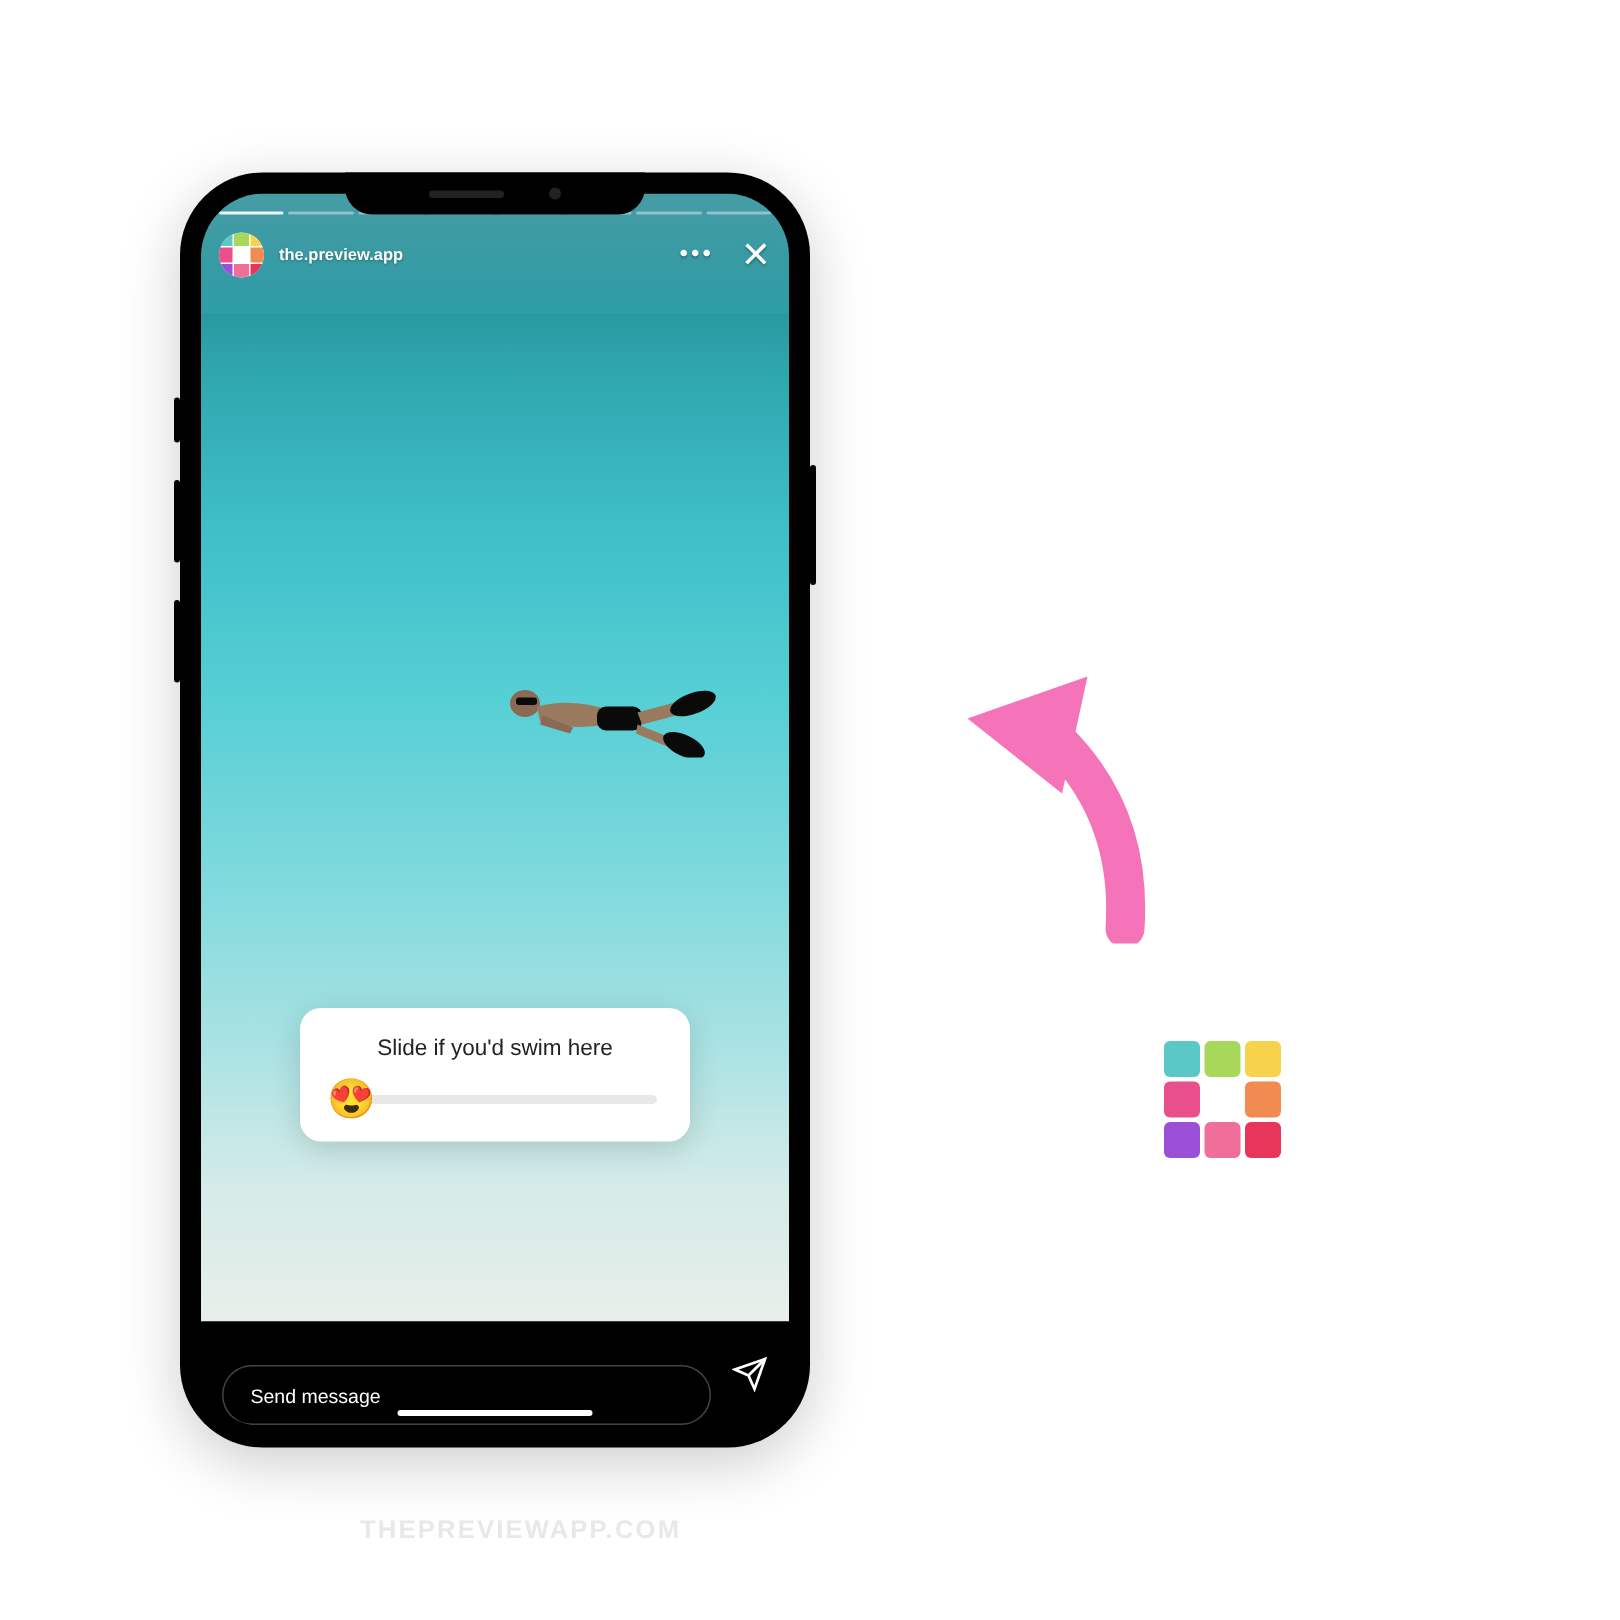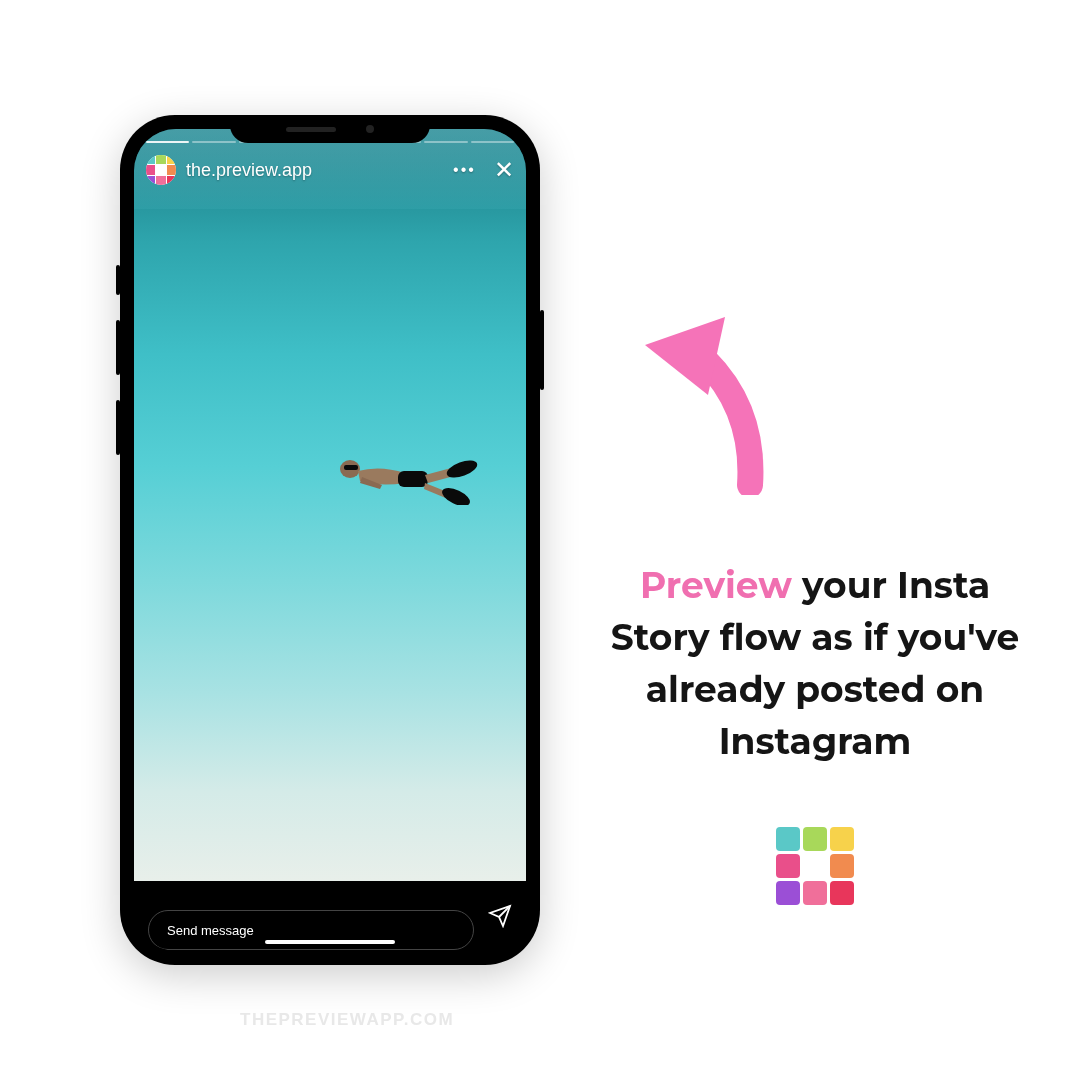--- a/index.html
+++ b/index.html
@@ -154,22 +154,22 @@
     .ac2 { background: #a8d85a; }
     .ac3 { background: #f7d24b; }
     .ac4 { background: #e94f8a; }
     .ac5 { background: #ffffff; }
     .ac6 { background: #f18b4f; }
     .ac7 { background: #9b4fd6; }
     .ac8 { background: #f06f9a; }
     .ac9 { background: #e8365b; }
     .username {
       color: #fff;
-      font-size: 18px;
-      font-weight: 400;
+      font-size: 11px;
+      font-weight: 700;
       text-shadow: 0 1px 2px rgba(0,0,0,0.3);
     }
     .header-actions {
       margin-left: auto;
       display: flex;
       align-items: center;
       gap: 18px;
     }
     .more-icon {
       color: #fff;
@@ -369,20 +369,27 @@
                   <div class="avatar-cell ac9"></div>
               </div>
               <div class="username">the.preview.app</div>
               <div class="header-actions">
                 <div class="more-icon">•••</div>
                 <div class="close-icon">✕</div>
               </div>
             </div>
           </div>
 
+          <div class="slider-sticker">
+            <div class="slider-text">Slide if you'd swim here</div>
+            <div class="slider-track-wrap">
+              <div class="slider-track"></div>
+              <div class="slider-emoji">😍</div>
+            </div>
+          </div>
         </div>
 
         <div class="bottom-bar">
           <div class="message-input">
             <span>Send message</span>
           </div>
           <svg class="send-icon" viewBox="0 0 24 24" fill="none" stroke="#fff" stroke-width="1.8">
             <path d="M22 2 L11 13"></path>
             <path d="M22 2 L15 22 L11 13 L2 9 Z"></path>
           </svg>
@@ -394,24 +401,20 @@
   </div>
 
   <div class="right-section">
     <div class="arrow-wrap">
       <svg class="arrow-svg" viewBox="0 0 180 200">
         <path d="M 130 190 Q 135 115 85 65" stroke="#f573b8" stroke-width="26" fill="none" stroke-linecap="round"></path>
         <path d="M 25 50 L 105 22 L 88 100 Z" fill="#f573b8"></path>
       </svg>
     </div>
 
-    <div class="caption">
-      <span class="pink">Preview</span>
-      <span>your Insta Story flow as if you've already posted on Instagram</span>
-    </div>
 
     <div class="logo-wrap">
       <div class="logo-grid">
         <div class="logo-cell ac1"></div>
           <div class="logo-cell ac2"></div>
           <div class="logo-cell ac3"></div>
         <div class="logo-cell ac4"></div>
           <div class="logo-cell ac5"></div>
           <div class="logo-cell ac6"></div>
         <div class="logo-cell ac7"></div>

